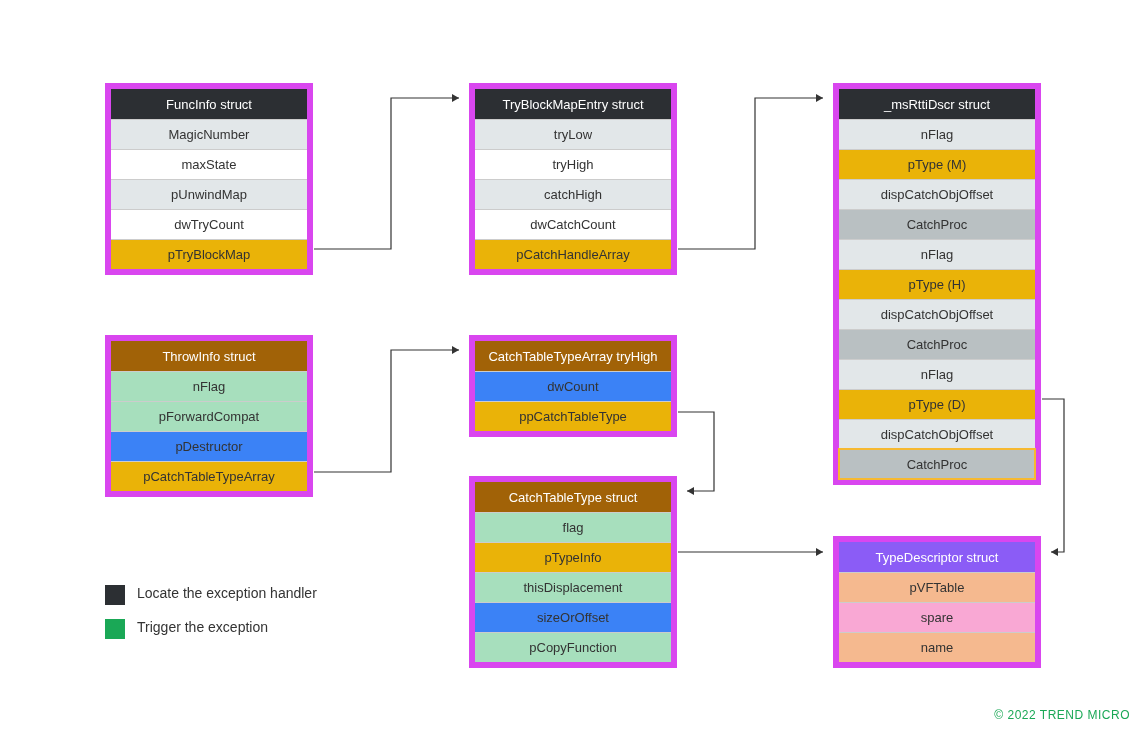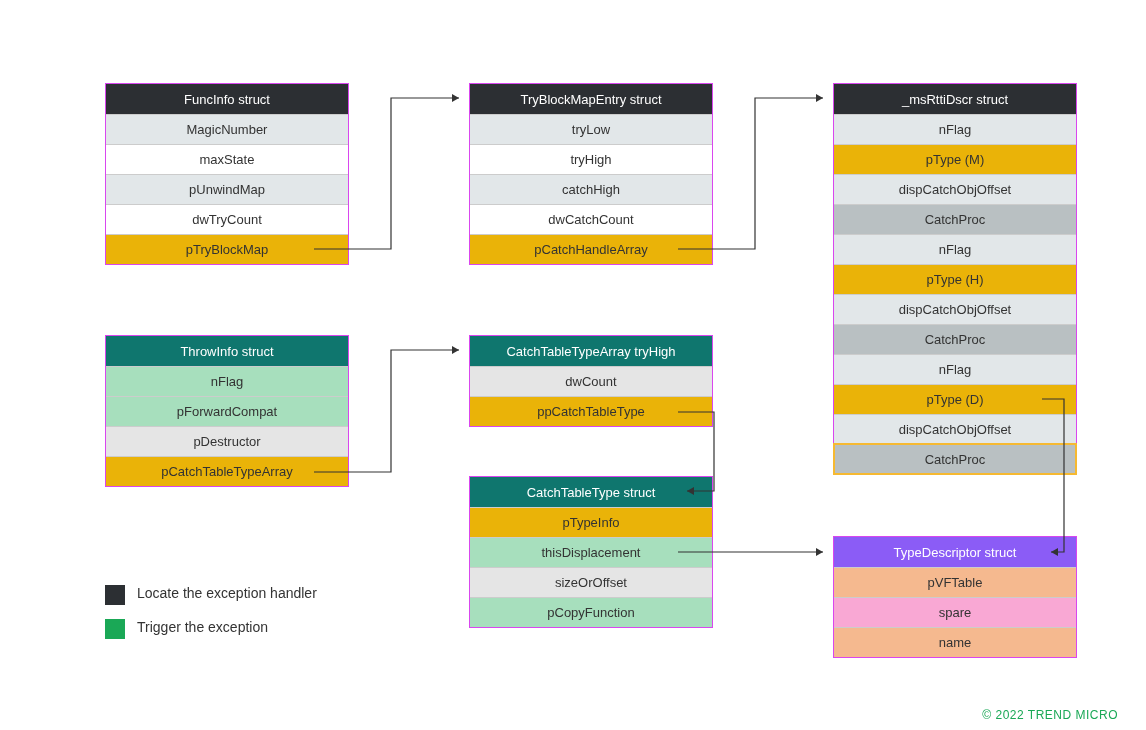--- a/index.html
+++ b/index.html
@@ -1,35 +1,35 @@
 <!DOCTYPE html>
 <html><head>
 <meta charset="utf-8">
 <style>
 *{box-sizing:border-box;margin:0;padding:0}
 body{font-family:-apple-system,Helvetica,Arial,sans-serif;background:#fff;width:1146px;height:730px;position:relative;font-size:13px;color:#333}
-.struct{position:absolute;width:244px;border:1px solid #d946ef}
+.struct{position:absolute;width:208px;border:6px solid #d946ef}
 .struct .hdr{height:30px;display:flex;align-items:center;justify-content:center;color:#fff;font-size:13px}
 .struct .row{height:30px;display:flex;align-items:center;justify-content:center;border-top:1px solid #ccc;font-size:13px}
 .hdr-dark{background:#2c2f33}
-.hdr-green{background:#0f766e}
+.hdr-green{background:#a16207}
 .hdr-orange{background:#8b5cf6}
 .row-grey1{background:#e2e7e9}
 .row-grey2{background:#b9c0c2}
 .row-white{background:#fff}
 .row-yellow{background:#eab308}
 .row-green1{background:#a7dfbd}
-.row-green2{background:#e5e5e5}
+.row-green2{background:#3b82f6}
 .row-orange1{background:#f5b98f}
 .row-orange2{background:#f9a8d4}
 .hl{outline:2px solid #f6b931;outline-offset:-1px}
 .legend{position:absolute;left:105px;top:585px}
 .legend div{display:flex;margin-bottom:14px;font-size:14px;color:#333}
 .legend .sw{width:20px;height:20px;margin-right:12px}
-.copyright{position:absolute;right:28px;bottom:8px;color:#1aa856;font-size:12px;letter-spacing:.5px}
+.copyright{position:absolute;right:16px;bottom:8px;color:#1aa856;font-size:12px;letter-spacing:.5px}
 svg.arrows{position:absolute;left:0;top:0;width:1146px;height:730px;pointer-events:none}
 svg.arrows path{fill:none;stroke:#333;stroke-width:1.2}
 svg.arrows .ah{fill:#333;stroke:none}
 </style>
 </head>
 <body>
 
 <div class="struct" style="left:105px;top:83px">
   <div class="hdr hdr-dark">FuncInfo struct</div>
   <div class="row row-grey1">MagicNumber</div>
@@ -73,20 +73,21 @@
 </div>
 
 <div class="struct" style="left:469px;top:335px">
   <div class="hdr hdr-green">CatchTableTypeArray tryHigh</div>
   <div class="row row-green2">dwCount</div>
   <div class="row row-yellow">ppCatchTableType</div>
 </div>
 
 <div class="struct" style="left:469px;top:476px">
   <div class="hdr hdr-green">CatchTableType struct</div>
+  <div class="row row-green1">flag</div>
   <div class="row row-yellow">pTypeInfo</div>
   <div class="row row-green1">thisDisplacement</div>
   <div class="row row-green2">sizeOrOffset</div>
   <div class="row row-green1">pCopyFunction</div>
 </div>
 
 <div class="struct" style="left:833px;top:536px">
   <div class="hdr hdr-orange">TypeDescriptor struct</div>
   <div class="row row-orange1">pVFTable</div>
   <div class="row row-orange2">spare</div>

